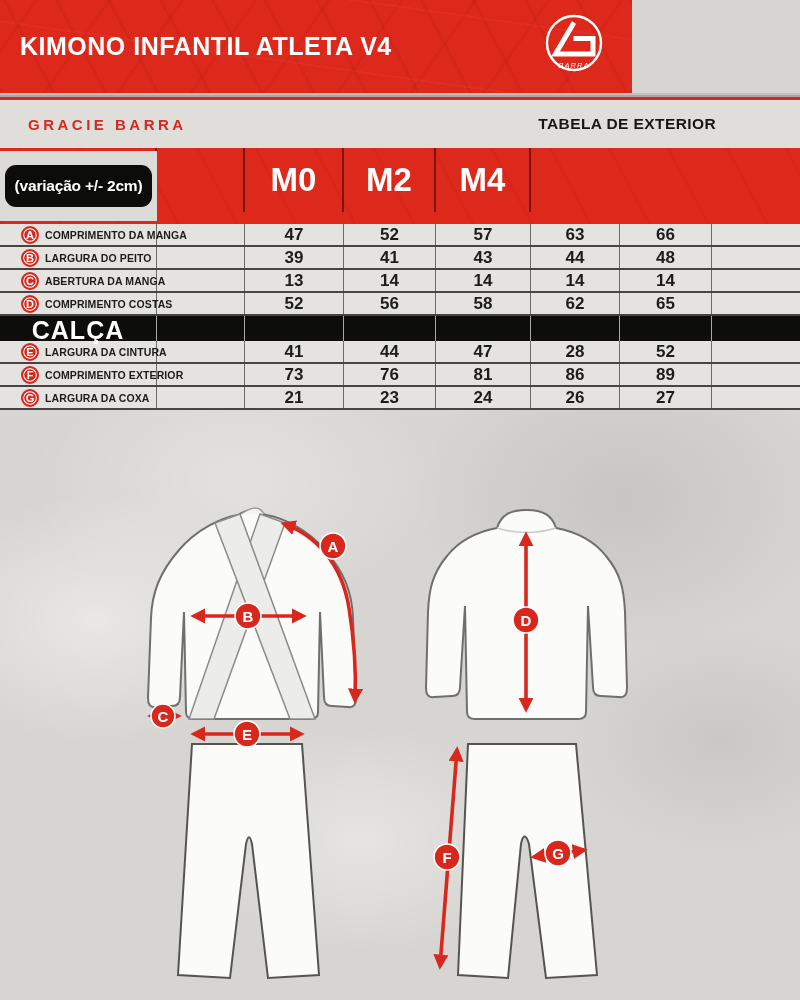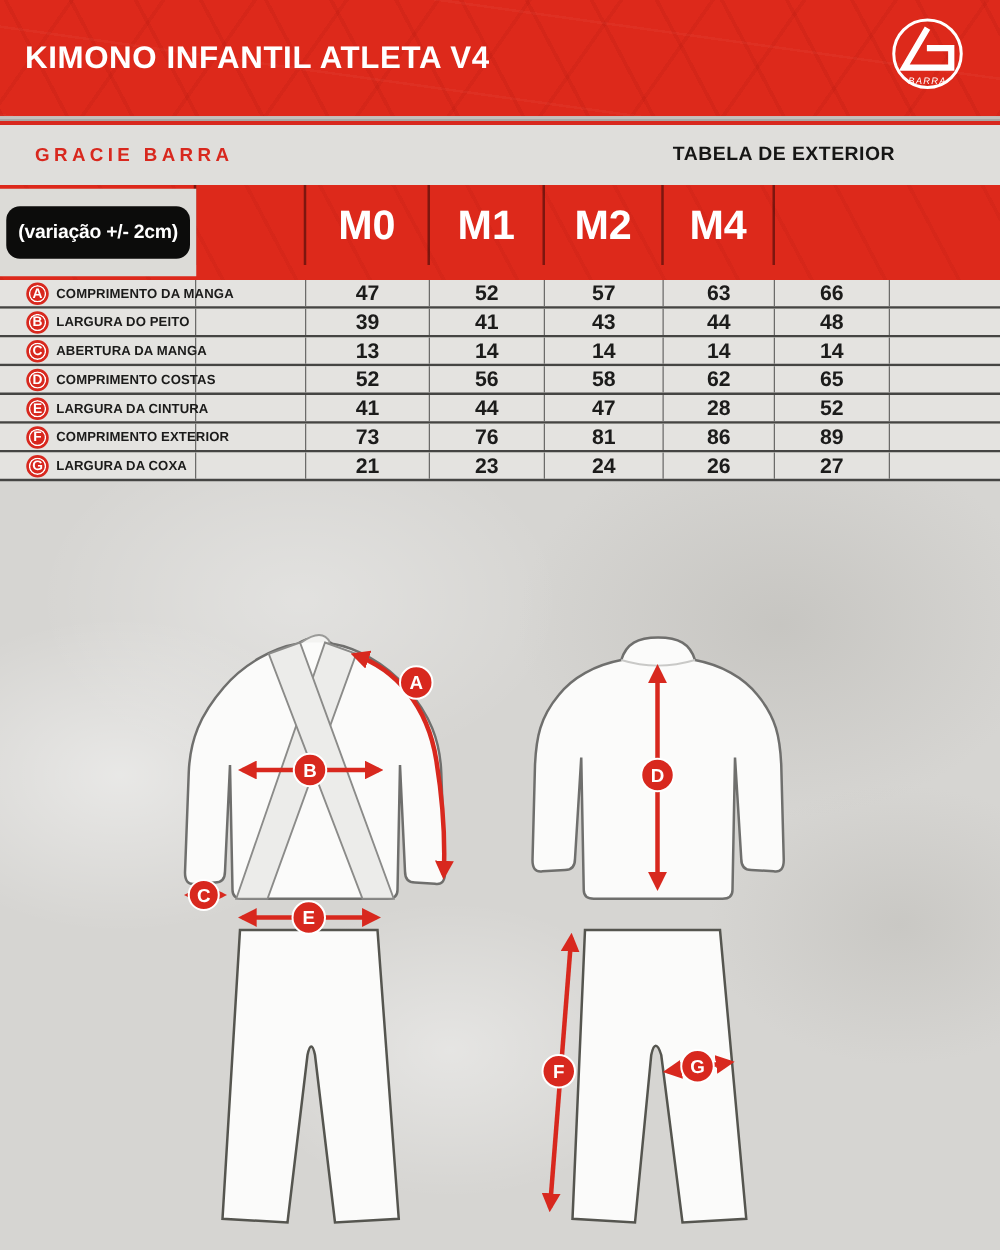--- a/index.html
+++ b/index.html
@@ -8,21 +8,21 @@
     background:
       radial-gradient(260px 180px at 12% 62%, rgba(255,255,255,.45), transparent 70%),
       radial-gradient(300px 220px at 78% 50%, rgba(164,162,156,.30), transparent 70%),
       radial-gradient(240px 170px at 45% 84%, rgba(255,255,255,.38), transparent 70%),
       radial-gradient(220px 160px at 90% 74%, rgba(168,166,160,.28), transparent 70%),
       radial-gradient(300px 200px at 30% 48%, rgba(255,255,255,.30), transparent 70%),
       #d6d5d2;}
   *{box-sizing:border-box;}
 
   
-  .banner{position:absolute;left:0;top:0;width:800px;height:93px;
+  .banner{position:absolute;left:0;top:0;width:632px;height:93px;
     background:
       repeating-linear-gradient(62deg, rgba(140,12,6,.10) 0 3px, transparent 3px 46px),
       repeating-linear-gradient(-55deg, rgba(140,12,6,.09) 0 3px, transparent 3px 60px),
       repeating-linear-gradient(8deg, rgba(255,255,255,.03) 0 2px, transparent 2px 70px),
       #dd291b;}
   .banner-title{position:absolute;left:20px;top:0;height:93px;display:flex;align-items:center;
     color:#fff;font-size:25px;font-weight:700;letter-spacing:.5px;white-space:nowrap;}
   .logo{position:absolute;right:24px;top:9px;}
 
   
@@ -92,21 +92,20 @@
       <div class="brand">GRACIE BARRA</div>
       <div class="tabela">TABELA DE EXTERIOR</div>
     </div>
   </div>
 
   <div class="sizehead">
     <div class="grid">
       <div class="hcell sep"></div>
       <div class="hcell sep"></div>
       <div class="hcell sep">M0</div>
-      <div class="hcell sep">M1</div>
       <div class="hcell sep">M2</div>
       <div class="hcell sep">M4</div>
       <div class="hcell"></div>
     </div>
     <div class="variation-box">
       <div class="variation-pill">(variação +/- 2cm)</div>
     </div>
   </div>
 
   <div class="table">
@@ -161,20 +160,30 @@
       </div>
       <div class="cell"></div>
       <div class="cell valcell">52</div>
       <div class="cell valcell">56</div>
       <div class="cell valcell">58</div>
       <div class="cell valcell">62</div>
       <div class="cell valcell">65</div>
       <div class="cell"></div>
     </div>
 
+    <div class="grid secrow h25">
+      <div class="cell sectitle">CALÇA</div>
+      <div class="cell"></div>
+        <div class="cell"></div>
+        <div class="cell"></div>
+      <div class="cell"></div>
+        <div class="cell"></div>
+        <div class="cell"></div>
+        <div class="cell"></div>
+    </div>
 
     <div class="grid drow">
       <div class="cell lblcell">
         <span class="badge">E</span>
         <span class="lbltxt">LARGURA DA CINTURA</span>
       </div>
       <div class="cell"></div>
       <div class="cell valcell">41</div>
       <div class="cell valcell">44</div>
       <div class="cell valcell">47</div>

